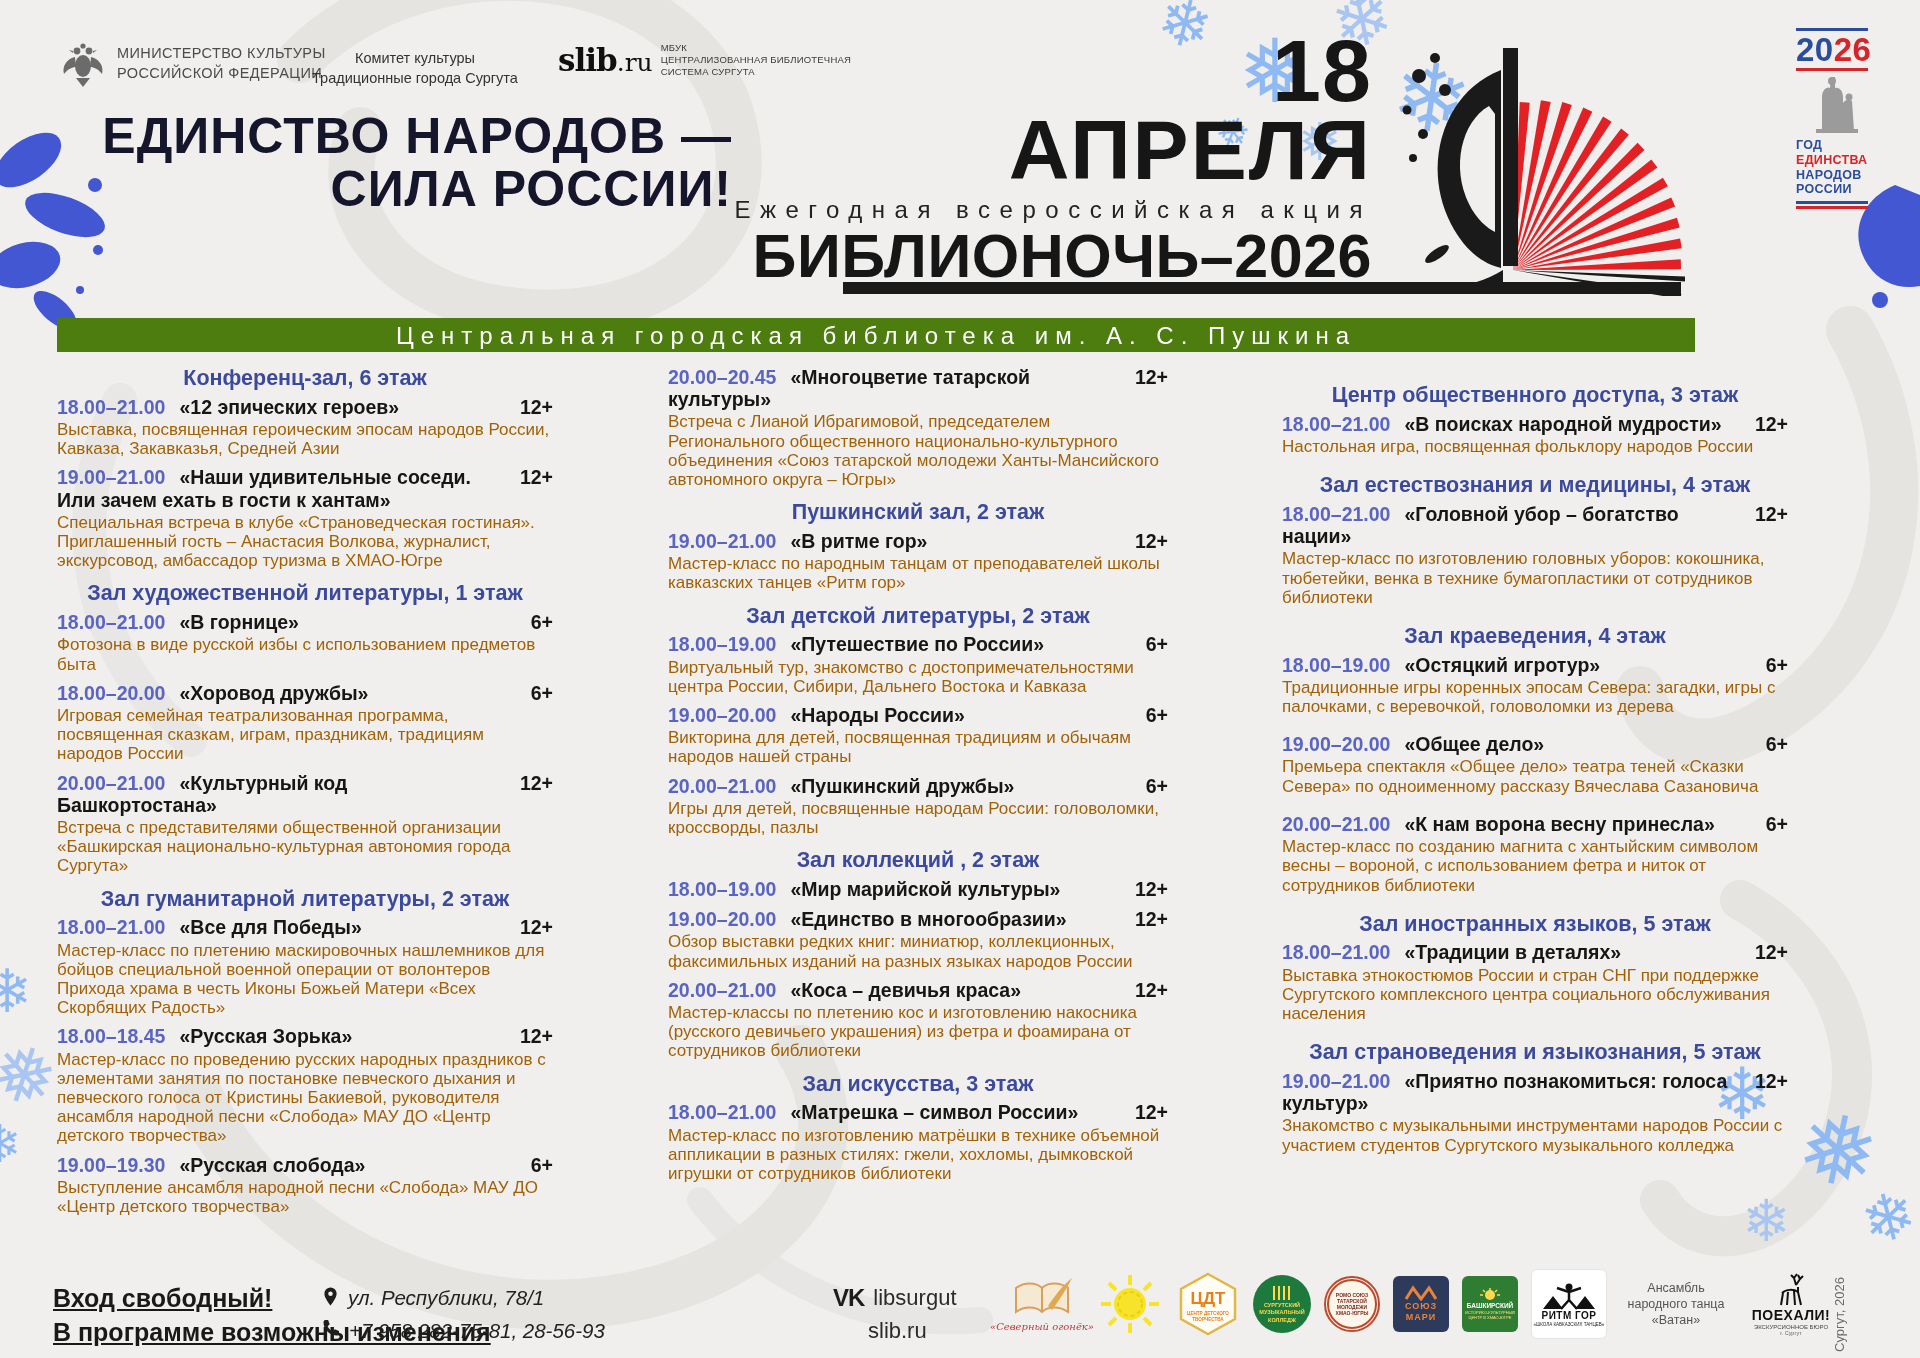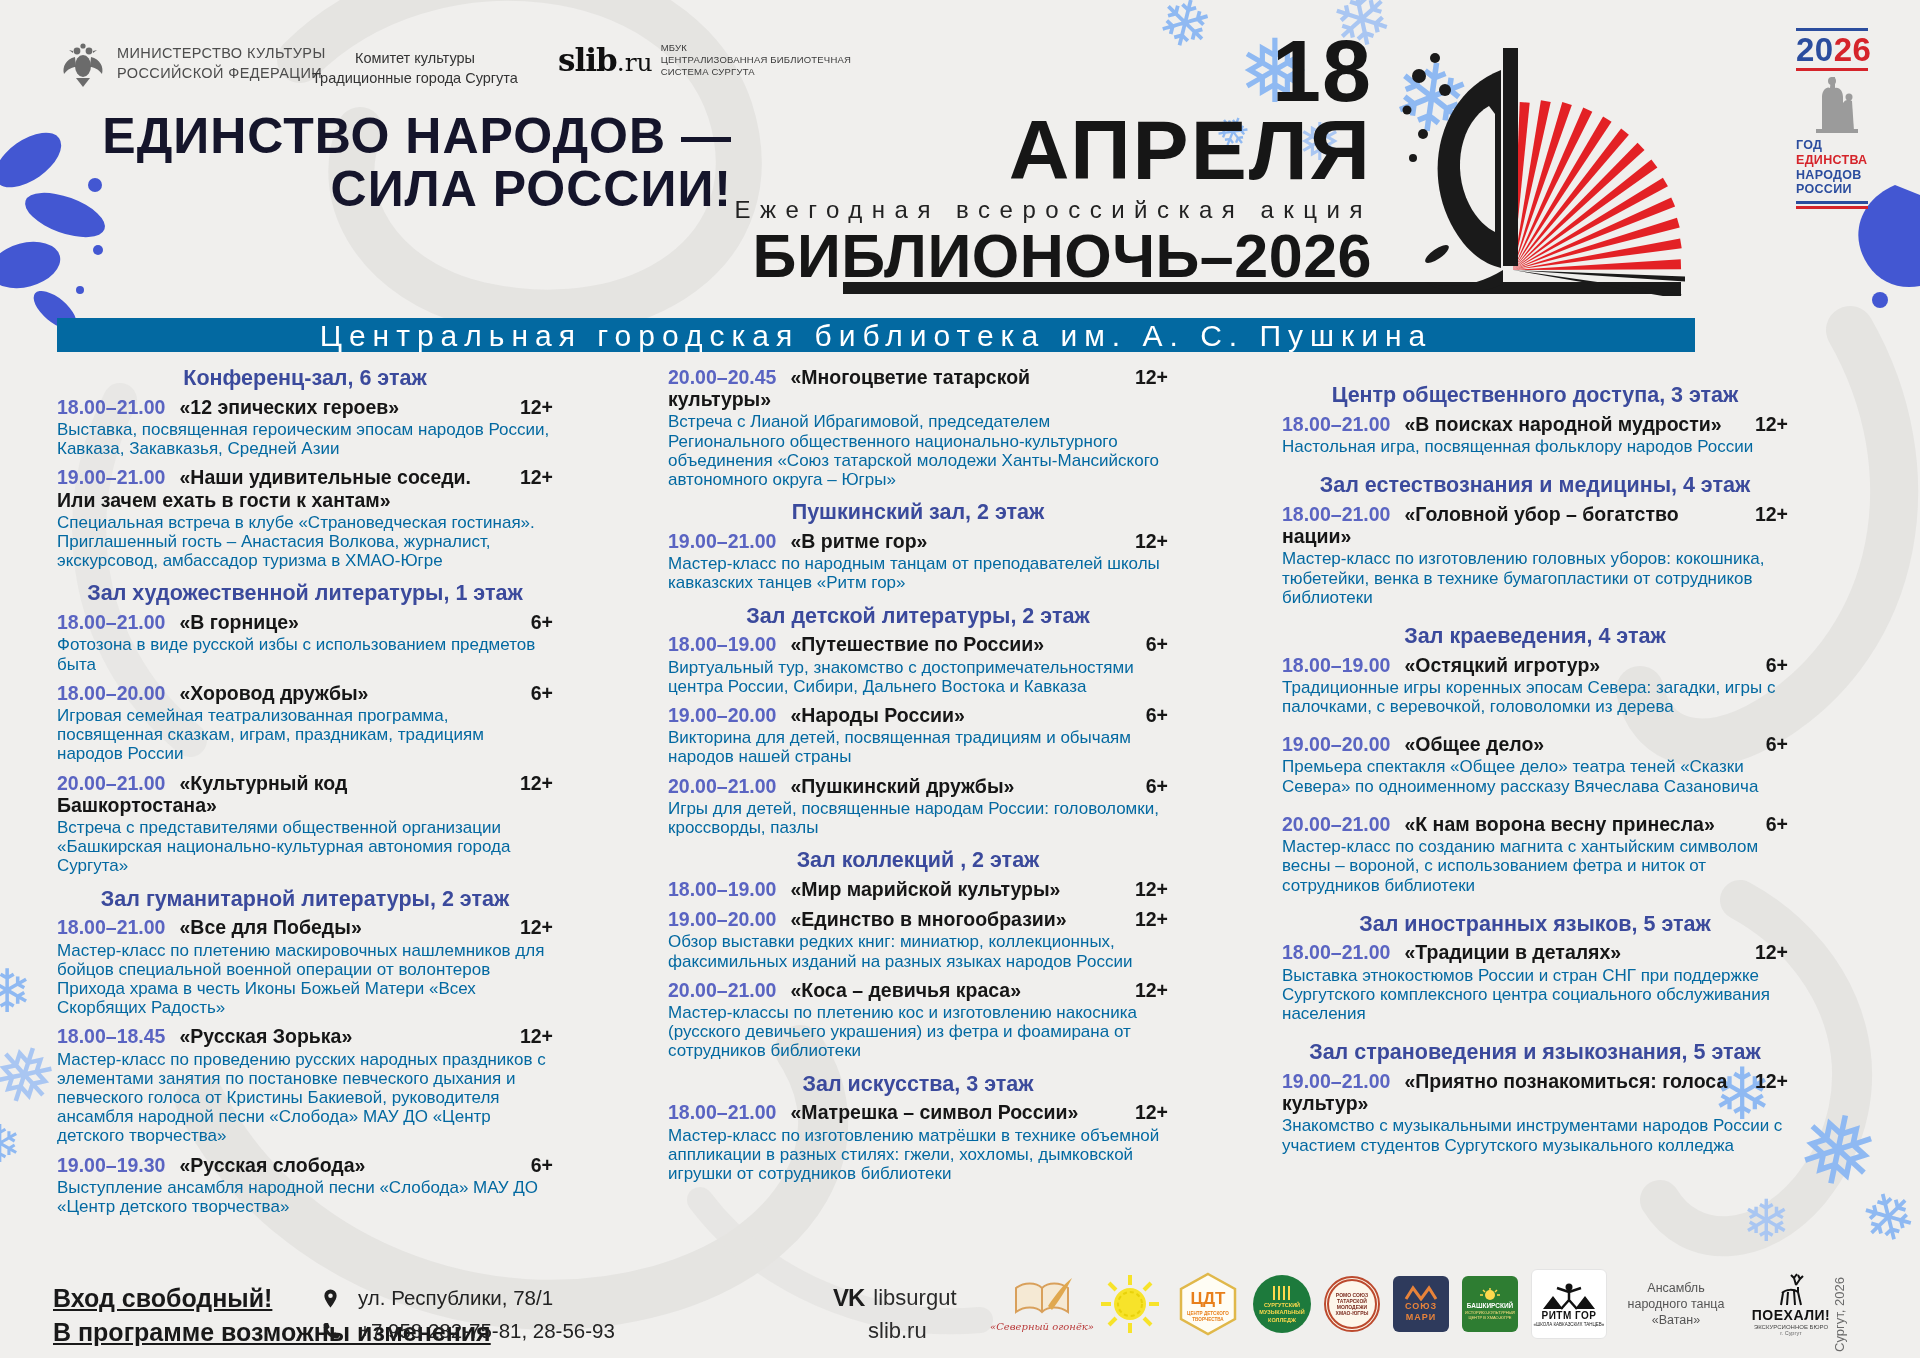--- a/index.html
+++ b/index.html
@@ -40,42 +40,42 @@
   
   .title-block{position:absolute;right:548px;top:32px;text-align:right;z-index:2;color:#161616;}
   .tb-day{font-size:88px;font-weight:700;line-height:.88;letter-spacing:1px;}
   .tb-month{font-size:84px;font-weight:700;line-height:.98;letter-spacing:2px;}
   .tb-sub{font-size:24px;font-weight:500;letter-spacing:9.5px;color:#222;margin:4px 0 2px;white-space:nowrap;}
   .tb-event{font-size:61px;font-weight:700;letter-spacing:.5px;line-height:1;white-space:nowrap;}
   .title-bar{position:absolute;left:843px;top:282px;width:838px;height:12px;background:#1a1a1a;z-index:2;}
   .fan{position:absolute;left:1385px;top:18px;z-index:2;}
 
   
-  .banner{position:absolute;left:57px;top:318px;width:1638px;height:34px;background:#0369a1;z-index:2;
-    color:#ffffff;font-size:30px;font-weight:500;letter-spacing:7px;text-align:center;line-height:35px;white-space:nowrap;}
+  .banner{position:absolute;left:57px;top:318px;width:1638px;height:34px;background:#4d7c0f;z-index:2;
+    color:#ffffff;font-size:24px;font-weight:500;letter-spacing:7px;text-align:center;line-height:35px;white-space:nowrap;}
 
   
   .col{position:absolute;top:366px;z-index:2;}
   .col-1{left:57px;width:496px;}
   .col-2{left:668px;width:500px;}
   .col-3{left:1282px;width:506px;}
   .sec-header{font-size:21.5px;font-weight:700;color:#3b4a9c;text-align:center;margin:11px 0 5px;line-height:1.15;}
   .col > :first-child{margin-top:0;}
   .event{margin-bottom:8px;}
   .col-3 .event{margin-bottom:17px;}
   .col-3 .sec-header{margin-top:17px;}
   .ev-head{font-size:19.5px;font-weight:700;line-height:1.14;color:#161616;margin-bottom:2px;}
   .ev-time{color:#5a64c2;margin-right:14px;}
   .ev-age{float:right;margin-left:10px;text-align:right;}
-  .ev-desc{font-size:17px;line-height:1.13;color:#0369a1;}
+  .ev-desc{font-size:17px;line-height:1.13;color:#a16207;}
 
   
   .free-entry{position:absolute;left:53px;top:1282px;font-size:25px;font-weight:700;color:#191919;line-height:1.35;z-index:2;text-decoration:underline;}
   .contacts{position:absolute;left:322px;top:1286px;z-index:2;font-size:20.5px;color:#222;}
-  .contact-row{display:flex;align-items:center;gap:19px;margin-bottom:9px;}
+  .contact-row{display:flex;gap:9px;margin-bottom:9px;font-style:italic;}
   .vk-block{position:absolute;left:833px;top:1284px;z-index:2;font-size:22px;color:#2b2b2b;}
   .vk-row{display:flex;align-items:center;gap:9px;}
   .vk-glyph{font-weight:700;font-size:24px;letter-spacing:-1px;color:#1c1c1c;}
   .site-row{margin:6px 0 0 35px;}
 
   .partners{position:absolute;left:1000px;top:1252px;width:825px;height:104px;display:flex;align-items:center;gap:13px;z-index:2;}
   .p-item{flex:0 0 auto;display:flex;flex-direction:column;align-items:center;justify-content:center;text-align:center;}
   .p-ogonyok-label{font-family:"DejaVu Serif",serif;font-style:italic;font-size:10px;color:#b93a3a;margin-top:1px;white-space:nowrap;}
   .p-circle{border-radius:50%;display:flex;flex-direction:column;align-items:center;justify-content:center;}
   .p-music{width:58px;height:58px;background:#1d7a3c;color:#ffd94d;font-size:5.5px;font-weight:700;line-height:1.3;padding:4px;box-sizing:border-box;}

